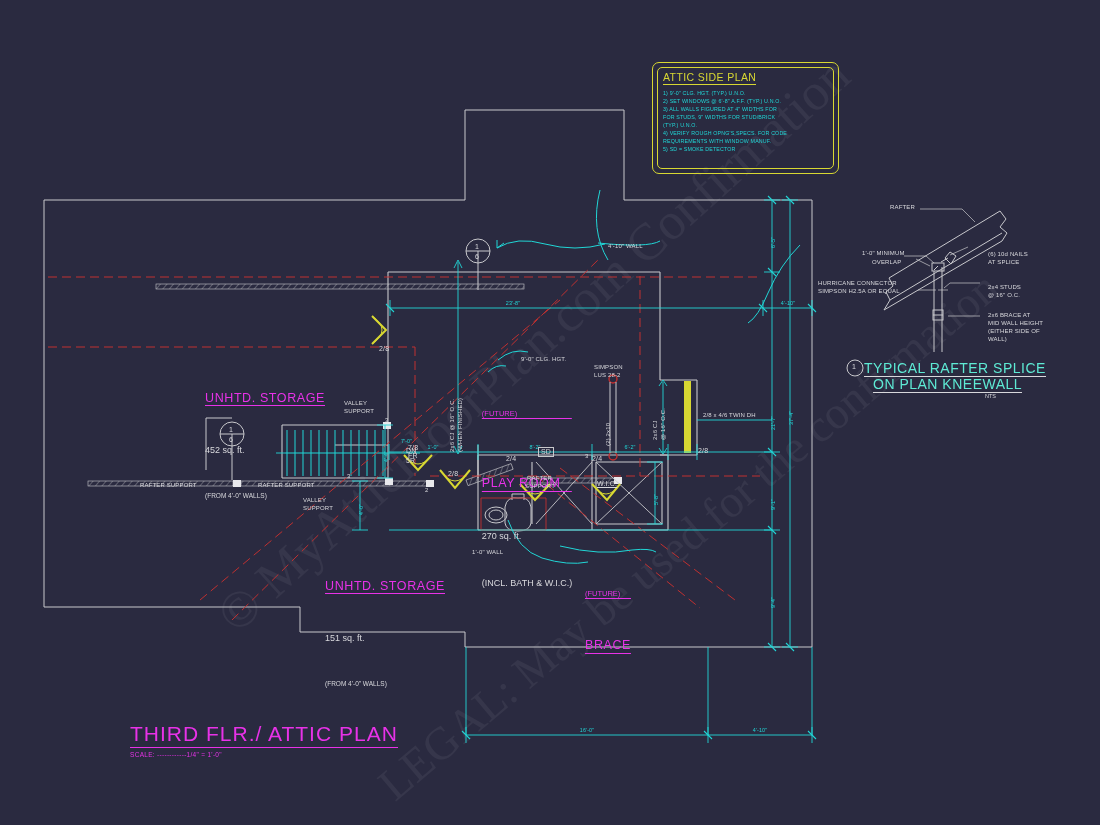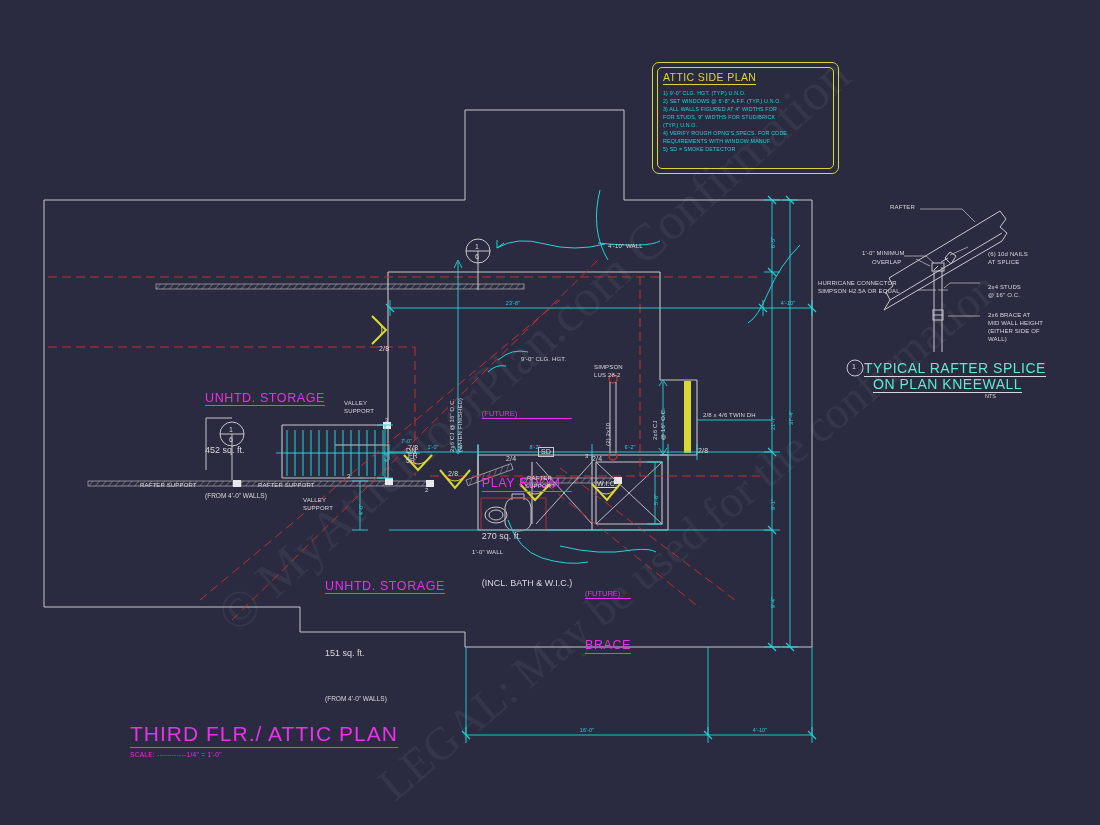--- a/index.html
+++ b/index.html
@@ -315,21 +315,21 @@
 
   <div class="txt ctr" style="left:527px;top:373px;">
     <div class="fut">(FUTURE)</div>
     <div class="rmname" style="margin-top:20px;">PLAY ROOM</div>
     <div class="rmsub" style="margin-top:3px;">270 sq. ft.</div>
     <div class="rmsub">(INCL. BATH &amp; W.I.C.)</div>
   </div>
 
   <div class="txt ctr" style="left:385px;top:542px;">
     <div class="rmname">UNHTD. STORAGE</div>
-    <div class="rmsub" style="margin-top:17px;">151 sq. ft.</div>
+    <div class="rmsub" style="margin-top:2px;">151 sq. ft.</div>
     <div class="rmsub2">(FROM 4'-0" WALLS)</div>
   </div>
 
   <div class="txt ctr" style="left:608px;top:553px;">
     <div class="fut">(FUTURE)</div>
     <div class="rmname" style="margin-top:2px;">BRACE</div>
   </div>
 
   <div class="txt note7 u" style="left:597px;top:480px;">W.I.C.</div>
 

